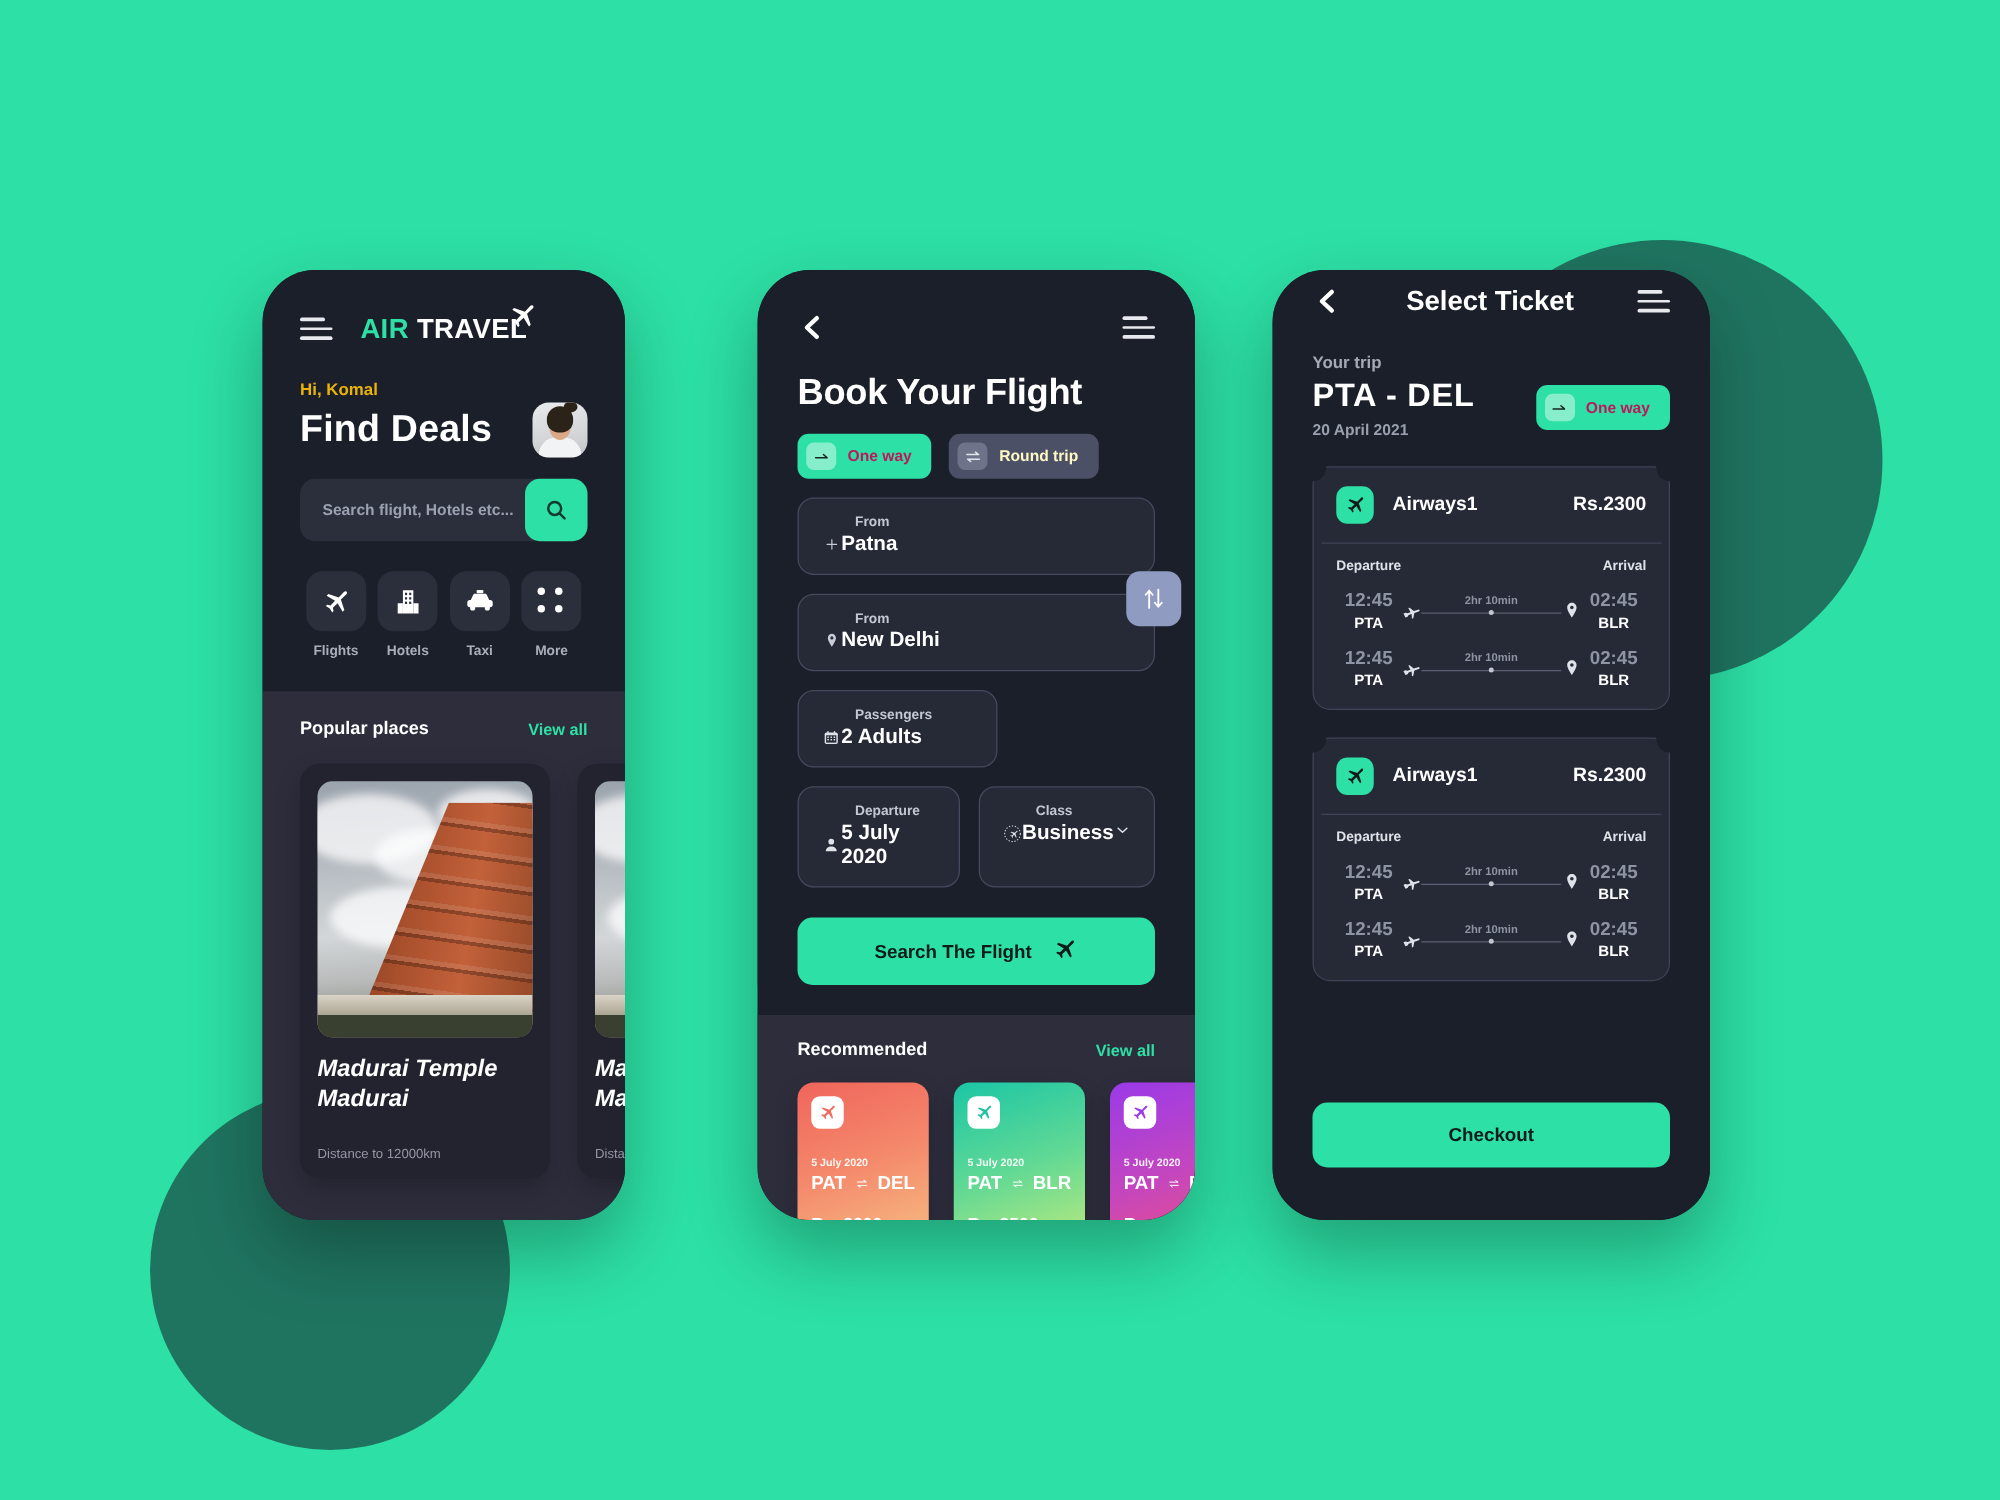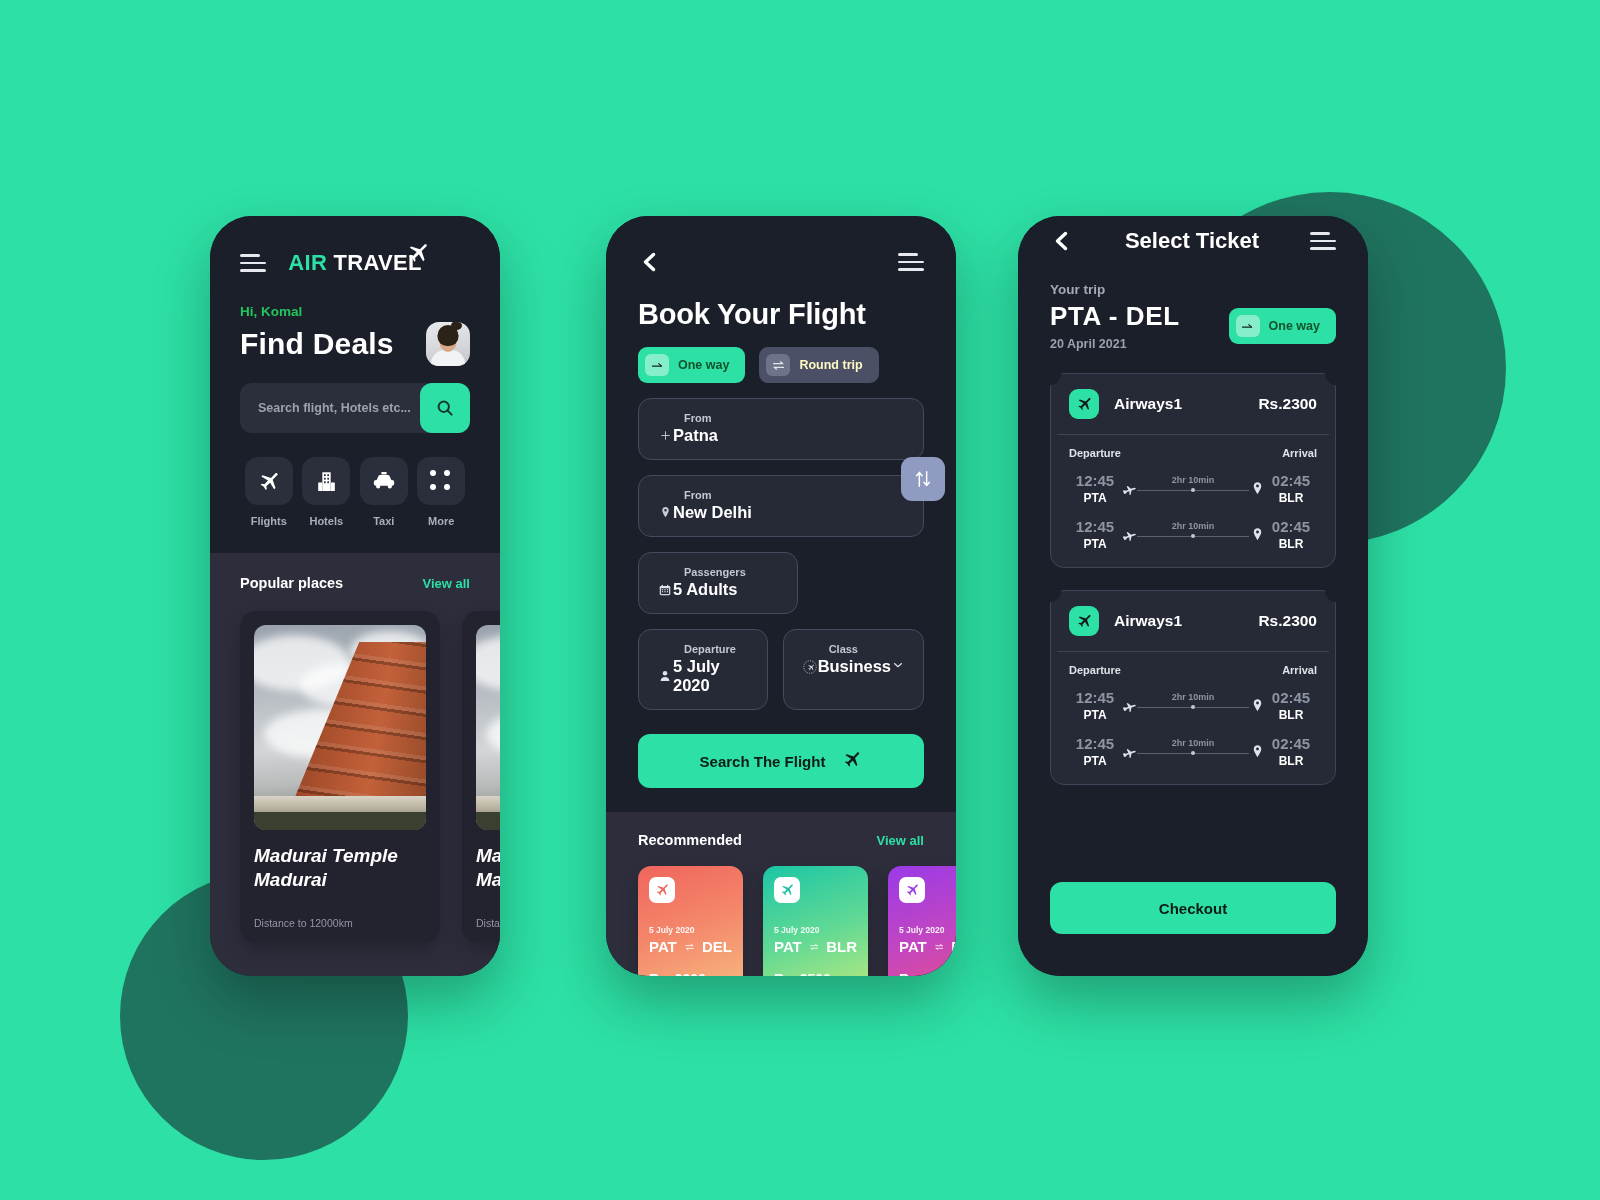--- a/index.html
+++ b/index.html
@@ -43,21 +43,21 @@
     position: absolute; left: 50%; transform: translateX(-50%);
     font-size: 22px; font-weight: bold; letter-spacing: .3px;
     color: #ffffff; white-space: nowrap;
   }
   .brand .air { color: #2de0a5; }
   .brand .plane-badge {
     position: absolute; right: -9px; top: -10px;
     width: 26px; height: 26px; color: #fff;
   }
 
-  .greeting { margin-top: 18px; font-size: 13.5px; color: #22c55e; font-weight: 600; }
+  .greeting { margin-top: 18px; font-size: 13.5px; color: #eab308; font-weight: 600; }
   .headline-row { display: flex; align-items: center; justify-content: space-between; margin-top: 3px; }
   .headline { font-size: 30px; font-weight: bold; color: #fff; letter-spacing: .2px; }
   .avatar {
     width: 44px; height: 44px; border-radius: 13px; overflow: hidden;
     background: linear-gradient(170deg,#e9eaec 0%,#d4d6da 58%,#c2c4c9 100%);
     position: relative; flex: none;
   }
   .avatar .hair {
     position: absolute; left: 50%; top: 3px; transform: translateX(-50%);
     width: 21px; height: 21px; background: #2b2218; border-radius: 50% 50% 44% 44%;
@@ -160,21 +160,21 @@
   }
   .trip-tab.active { background: #2de0a5; }
   .trip-tab.inactive { background: #4c5066; }
   .trip-tab .chip {
     width: 24px; height: 22px; border-radius: 6px;
     display: flex; align-items: center; justify-content: center;
   }
   .trip-tab.active .chip { background: #86eecb; }
   .trip-tab.inactive .chip { background: #6e7389; }
   .trip-tab .tl { font-size: 12.5px; font-weight: 600; }
-  .trip-tab.active .tl { color: #14532d; }
+  .trip-tab.active .tl { color: #be185d; }
   .trip-tab.inactive .tl { color: #fef9c3; }
 
   .field {
     margin-top: 15px; border: 1px solid #454a5e; border-radius: 13px;
     padding: 13px 18px 14px 18px; position: relative; background: #262a36;
   }
   .field .ficon { width: 16px; display:flex; align-items:center; justify-content:center; flex: none; }
   .field .flabel { font-size: 11px; font-weight: bold; color: #c3c7d2; }
   .field .fvalue { font-size: 16.5px; font-weight: bold; color: #ffffff; }
   .field.stacked .flabel { margin-left: 27px; }
@@ -466,21 +466,21 @@
               <rect x="6.6" y="10.6" width="2.2" height="2" fill="#dfe2e9"></rect>
               <rect x="10.9" y="10.6" width="2.2" height="2" fill="#dfe2e9"></rect>
               <rect x="15.2" y="10.6" width="2.2" height="2" fill="#dfe2e9"></rect>
               <rect x="6.6" y="14" width="2.2" height="2" fill="#dfe2e9"></rect>
               <rect x="10.9" y="14" width="2.2" height="2" fill="#dfe2e9"></rect>
               <rect x="15.2" y="14" width="2.2" height="2" fill="#dfe2e9"></rect>
               <rect x="6.5" y="3" width="2" height="4" rx="1"></rect>
               <rect x="15.5" y="3" width="2" height="4" rx="1"></rect>
             </svg>
         </span>
-        <span class="fvalue">5 Adults</span>
+        <span class="fvalue">2 Adults</span>
       </div>
     </div>
 
     <div class="two-col">
       <div class="field stacked">
         <div class="flabel">Departure</div>
         <div class="valrow">
           <span class="ficon">
             <svg viewBox="0 0 24 24" width="14" height="14" fill="#dfe2e9">
                 <circle cx="12" cy="7.4" r="3.9"></circle>

